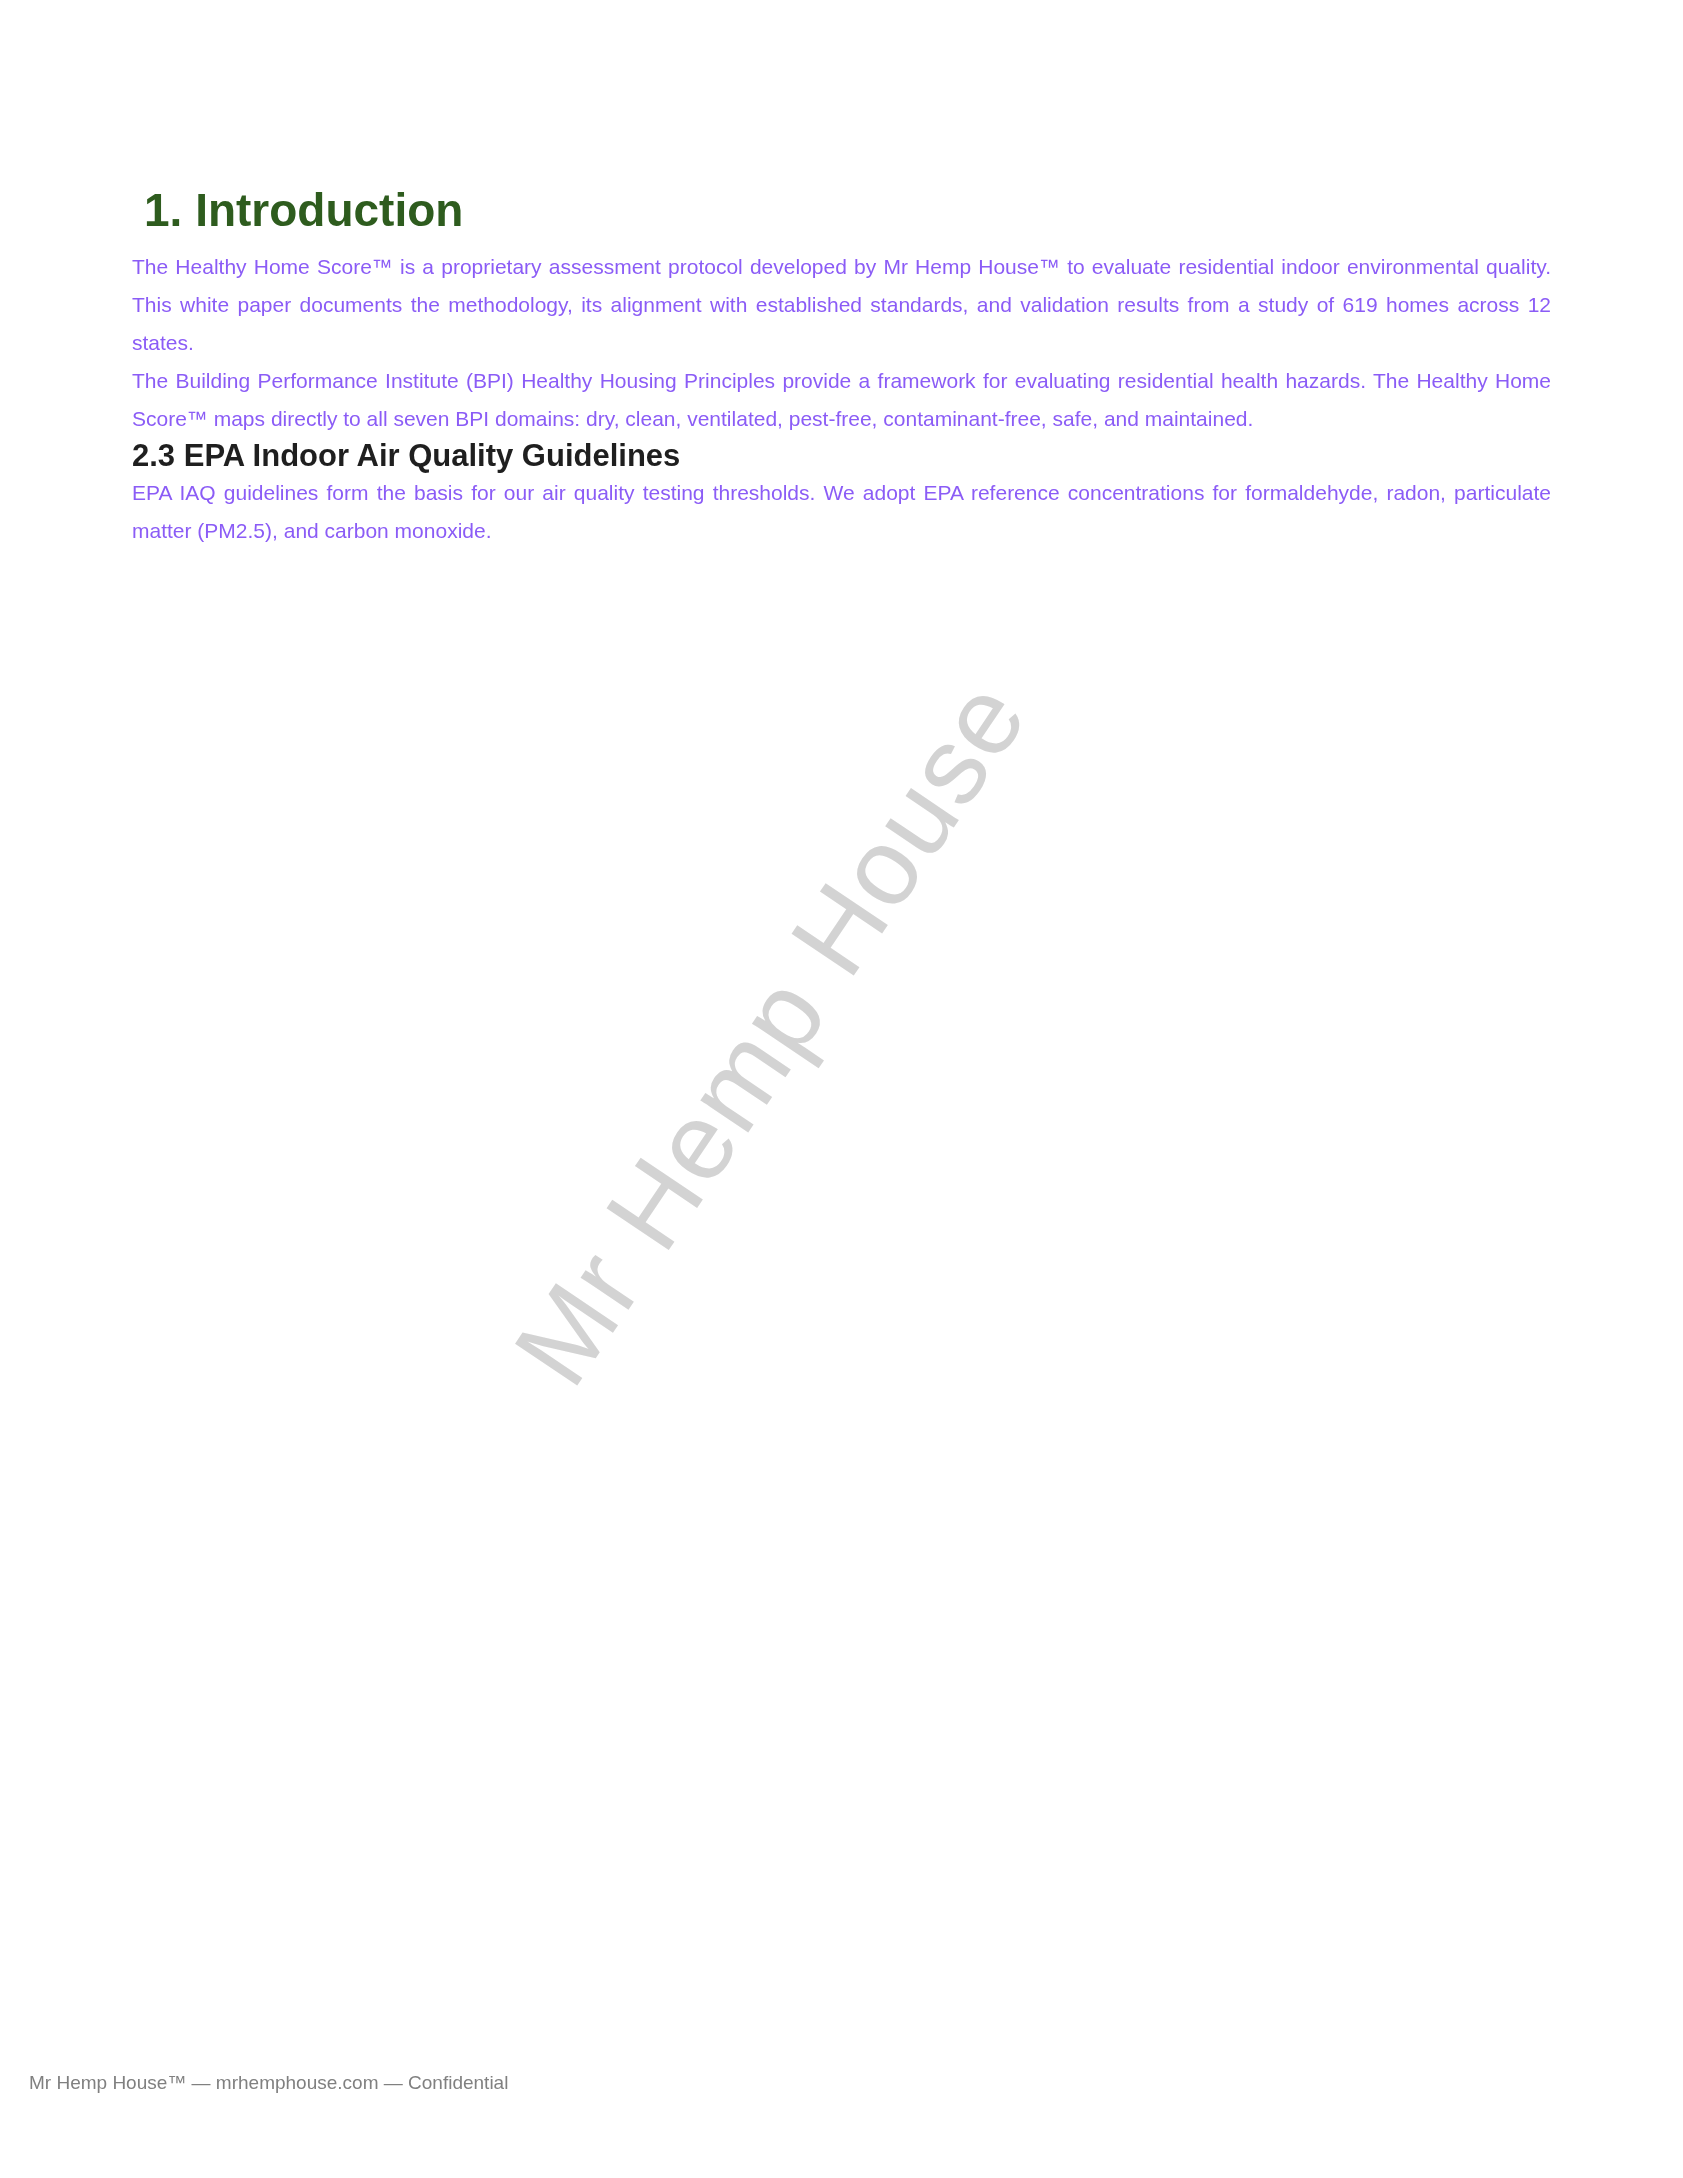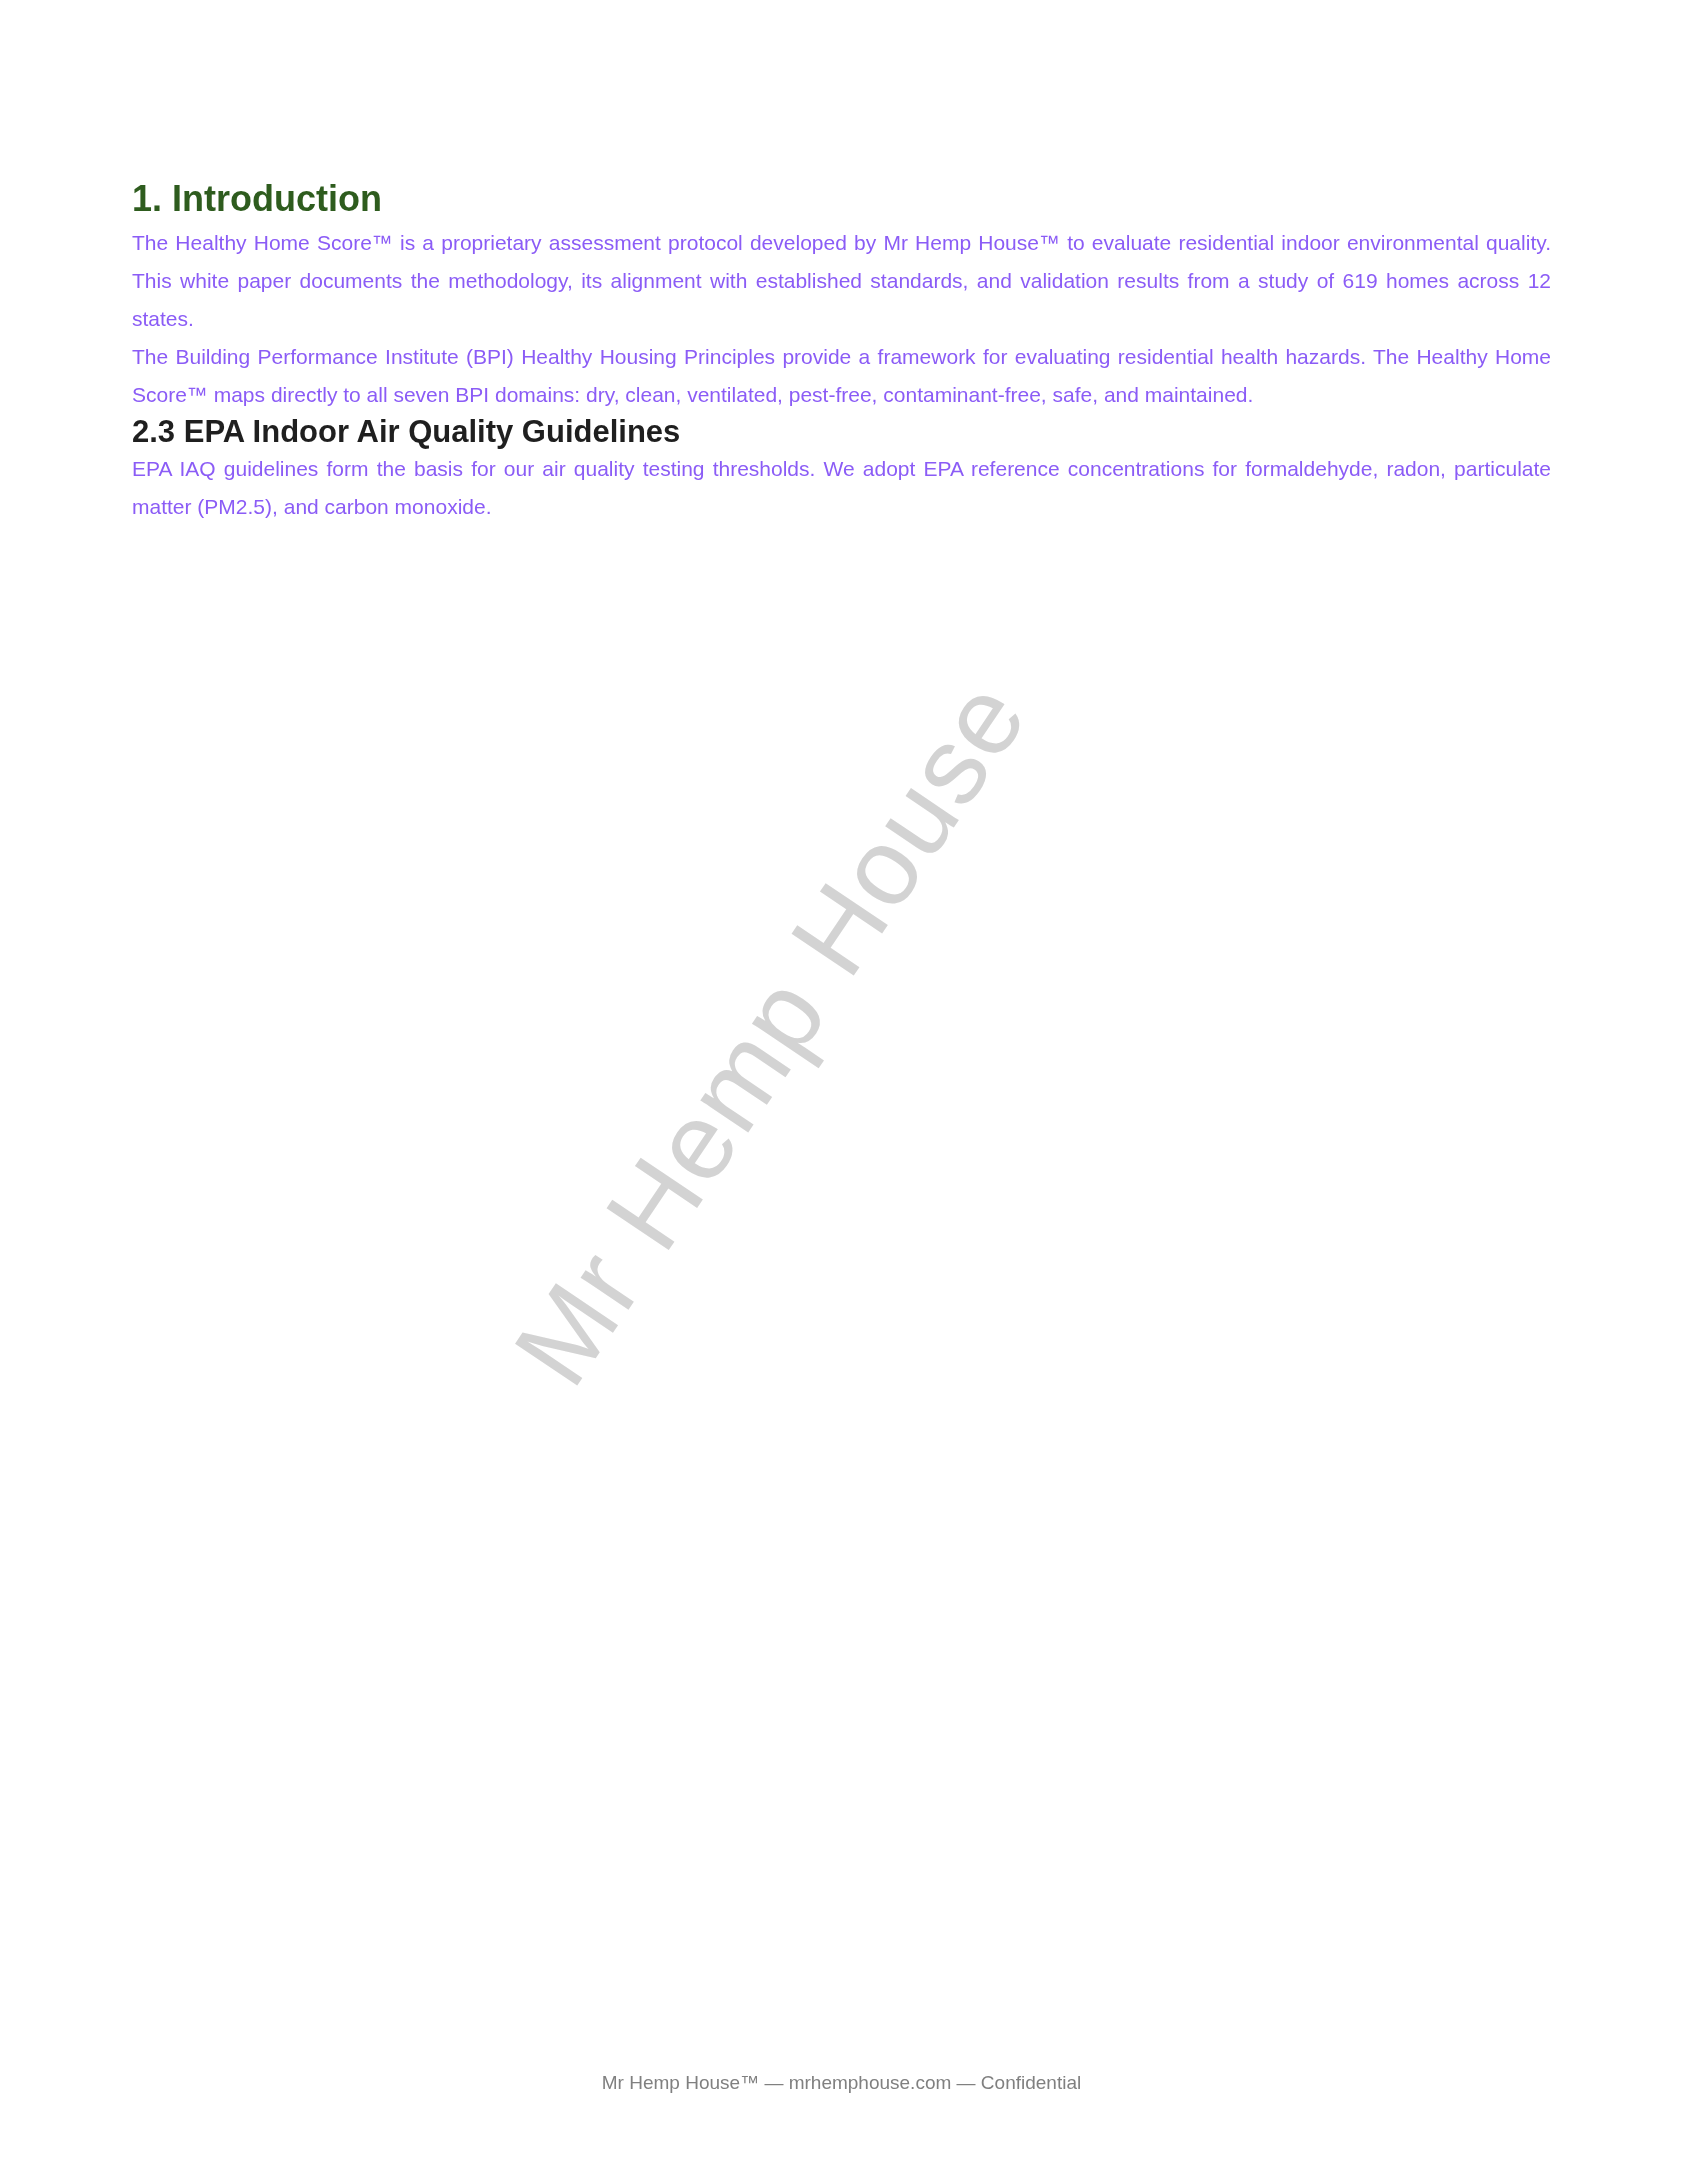--- a/index.html
+++ b/index.html
@@ -24,22 +24,22 @@
     z-index: 0;
     letter-spacing: 2px;
     user-select: none;
   }
   .content {
     position: relative;
     z-index: 1;
     padding: 173px 132px 0 132px;
   }
   h1.sec {
-    margin: 0;
-    font-size: 36px;
+    margin: 12px;
+    font-size: 46px;
     line-height: 51px;
     font-weight: bold;
     color: #2e5c1e;
   }
   h1.sec.second { margin-top: 106px; }
   h2.sub {
     margin: 0;
     font-size: 31px;
     line-height: 36px;
     font-weight: bold;
@@ -55,24 +55,25 @@
   .mt-intro-p { margin-top: 28px; }
   .mt-sub-first { margin-top: 46px; }
   .mt-sub { margin-top: 42px; }
   .mt-p { margin-top: 29px; }
   .mt-p2 { margin-top: 33px; }
   .footer {
     position: absolute;
     left: 0;
     right: 0;
     top: 2072px;
-    text-align: center;
+    text-align: left;
     font-size: 19px;
     color: #808080;
     z-index: 1;
+    padding-left: 29px;
   }
 </style>
 </head>
 <body>
 
 <div class="page">
 
   <div class="watermark">Mr Hemp House</div>
 
   <div class="content">

